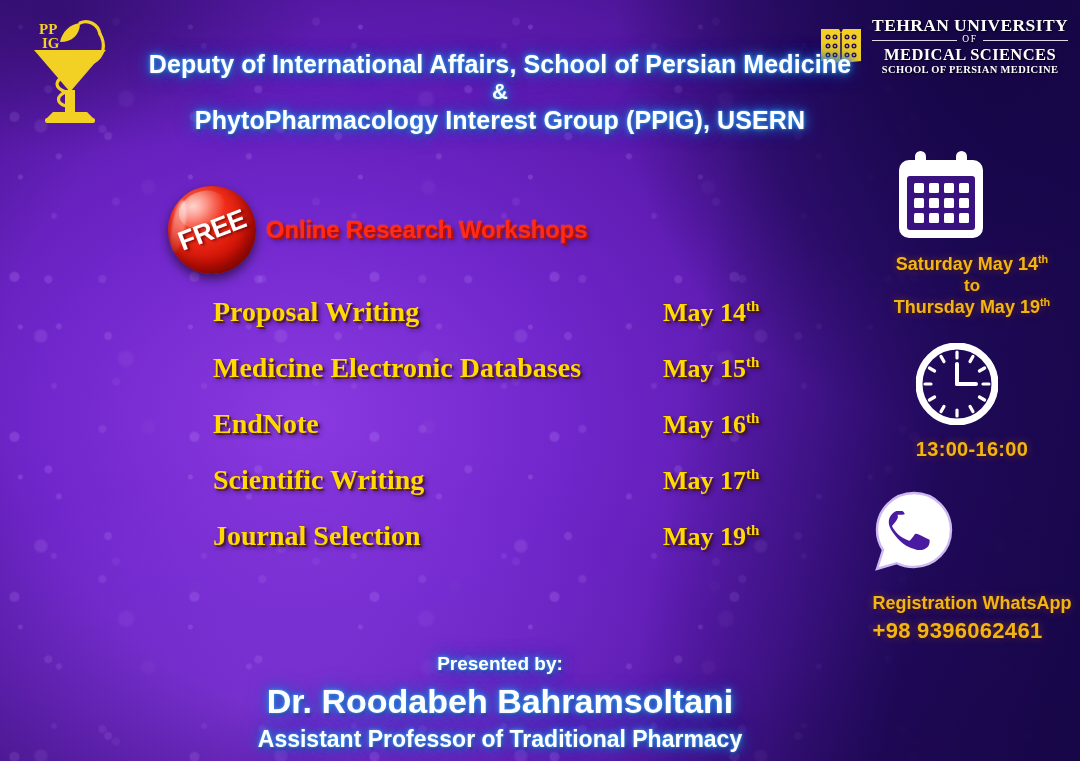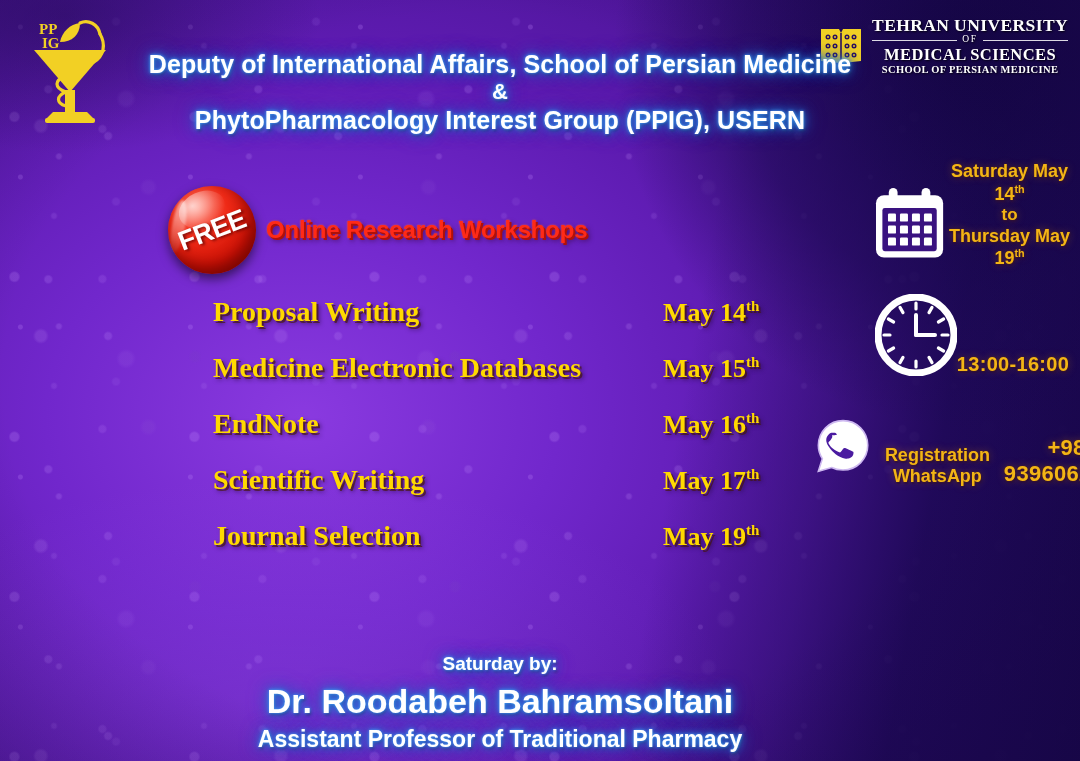--- a/index.html
+++ b/index.html
@@ -153,21 +153,21 @@
   #presenter{position:absolute;left:150px;top:650px;width:700px;text-align:center;}
   #presenter .p-by{font-size:19px;font-weight:bold;line-height:1.45;}
   #presenter .p-name{font-size:34px;font-weight:bold;line-height:1.38;}
   #presenter .p-role{font-size:23px;font-weight:bold;line-height:1.38;}
 
   
   #right-col{
     position:absolute;left:872px;top:150px;width:200px;
     display:flex;flex-direction:column;align-items:center;
   }
-  .rc-block{display:flex;flex-direction:row;align-items:flex-end;}
+  .rc-block{display:flex;flex-direction:column;align-items:flex-start;}
   .rc-text{text-align:center;font-weight:bold;line-height:1.2;}
   .rc-text sup{font-size:.6em;vertical-align:super;}
 
   
   .cal-icon{width:94px;height:92px;}
   #daterange{font-size:18px;margin-top:11px;}
   #daterange .to{font-size:17px;}
 
   
   .clock-icon{width:82px;height:82px;margin-top:24px;}
@@ -290,21 +290,21 @@
       <div class="sched-name yellow-slab">Scientific Writing</div>
       <div class="sched-date yellow-slab"><span>May 17</span><sup>th</sup></div>
     </div>
     <div class="sched-row">
       <div class="sched-name yellow-slab">Journal Selection</div>
       <div class="sched-date yellow-slab"><span>May 19</span><sup>th</sup></div>
     </div>
   </div>
 
   <div id="presenter">
-    <div class="p-by   wht">Saturday by:</div>
+    <div class="p-by   wht">Presented by:</div>
     <div class="p-name wht">Dr. Roodabeh Bahramsoltani</div>
     <div class="p-role wht">Assistant Professor of Traditional Pharmacy</div>
   </div>
 
   <div id="right-col">
 
     <div class="rc-block">
       <svg class="cal-icon" viewBox="0 0 94 92">
         <rect x="21" y="1" width="11" height="17" rx="5.5" fill="#ffffff"></rect>
         <rect x="62" y="1" width="11" height="17" rx="5.5" fill="#ffffff"></rect>

